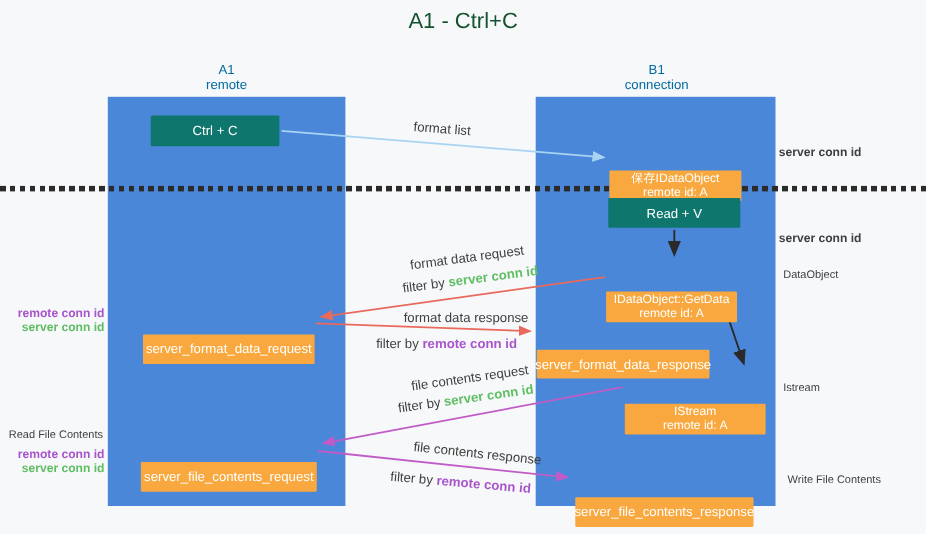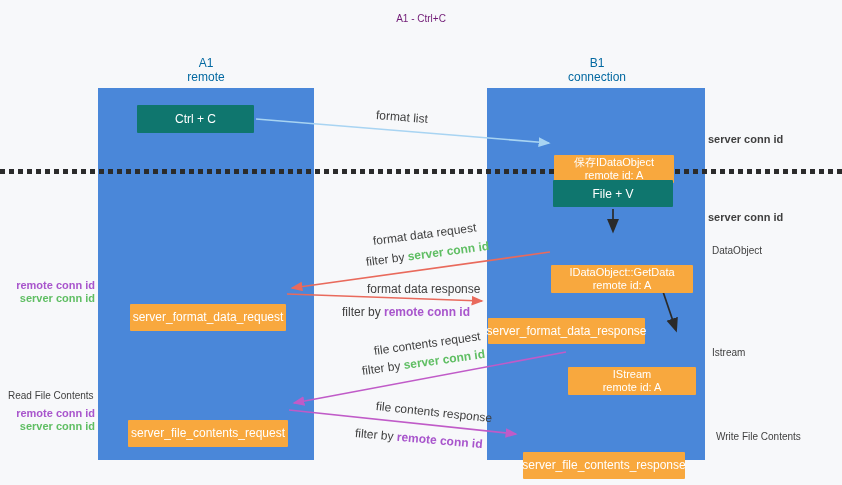--- a/index.html
+++ b/index.html
@@ -8,21 +8,21 @@
     font-family: "Liberation Sans", "DejaVu Sans", sans-serif;
     background: #f7f8fa;
     position: relative;
     overflow: hidden;
     color: #3f3f3f;
   }
   #stage { position: absolute; inset: 0; width: 842px; height: 485px; }
 
   .title {
     position: absolute; left: 0; right: 0; top: 9px;
-    text-align: center; font-size: 10px; line-height: 20px; color: #701a75;
+    text-align: center; font-size: 20px; line-height: 20px; color: #14532d;
   }
 
   .col-header {
     position: absolute; width: 120px; text-align: center;
     font-size: 12px; line-height: 14px; color: #0369a1; top: 56px;
   }
   #hdr-a1 { left: 146px; }
   #hdr-b1 { left: 537px; }
 
   .lane {
@@ -41,21 +41,21 @@
     position: absolute; display: flex; flex-direction: column;
     align-items: center; justify-content: center;
     color: #ffffff; text-align: center; border-radius: 1px;
   }
   .node.green  { background: #0f766e; font-size: 12px; }
   .node.orange { background: #f8a83e; font-size: 11px; line-height: 13px; margin-top: 27px; }
 
   #node-ctrl-c        { left: 137px; top: 105px; width: 117px; height: 28px; }
   #node-save-ido      { left: 554px; top: 128px; width: 120px; height: 28px; }
   #node-ctrl-v        { left: 553px; top: 180px; width: 120px; height: 27px; }
-  #node-getdata       { left: 551px; top: 238px; width: 142px; height: 28px; }
+  #node-getdata       { left: 551px; top: 238px; width: 119px; height: 28px; }
   #node-fmt-request   { left: 130px; top: 277px; width: 156px; height: 27px; font-size: 12px; }
   #node-fmt-response  { left: 488px; top: 291px; width: 157px; height: 26px; font-size: 12px; }
   #node-istream       { left: 568px; top: 340px; width: 128px; height: 28px; }
   #node-file-request  { left: 128px; top: 393px; width: 160px; height: 27px; font-size: 12px; }
   #node-file-response { left: 523px; top: 425px; width: 162px; height: 27px; font-size: 12px; }
 
   .flow-label {
     position: absolute; font-size: 12px; color: #3f3f3f; white-space: nowrap;
     transform-origin: left center;
   }
@@ -138,21 +138,21 @@
   <div class="node green" id="node-ctrl-c">
     <div>Ctrl + C</div>
   </div>
 
   <div class="node orange" id="node-save-ido">
     <div>保存IDataObject</div>
     <div>remote id: A</div>
   </div>
 
   <div class="node green" id="node-ctrl-v">
-    <div>File + V</div>
+    <div>Read + V</div>
   </div>
 
   <div class="node orange" id="node-getdata">
     <div>IDataObject::GetData</div>
     <div>remote id: A</div>
   </div>
 
   <div class="node orange" id="node-fmt-response">
     <div>server_format_data_response</div>
   </div>

